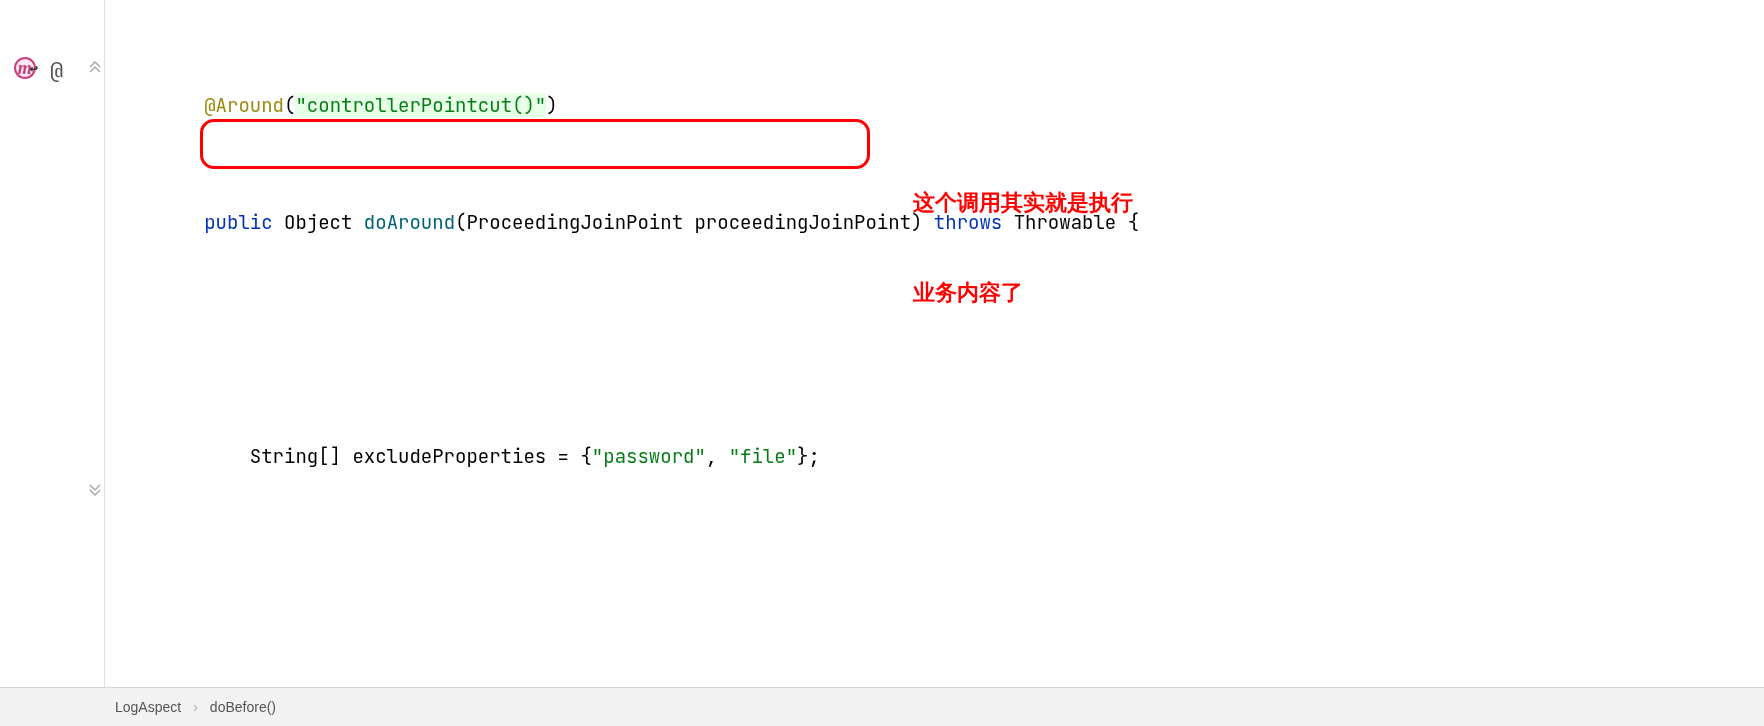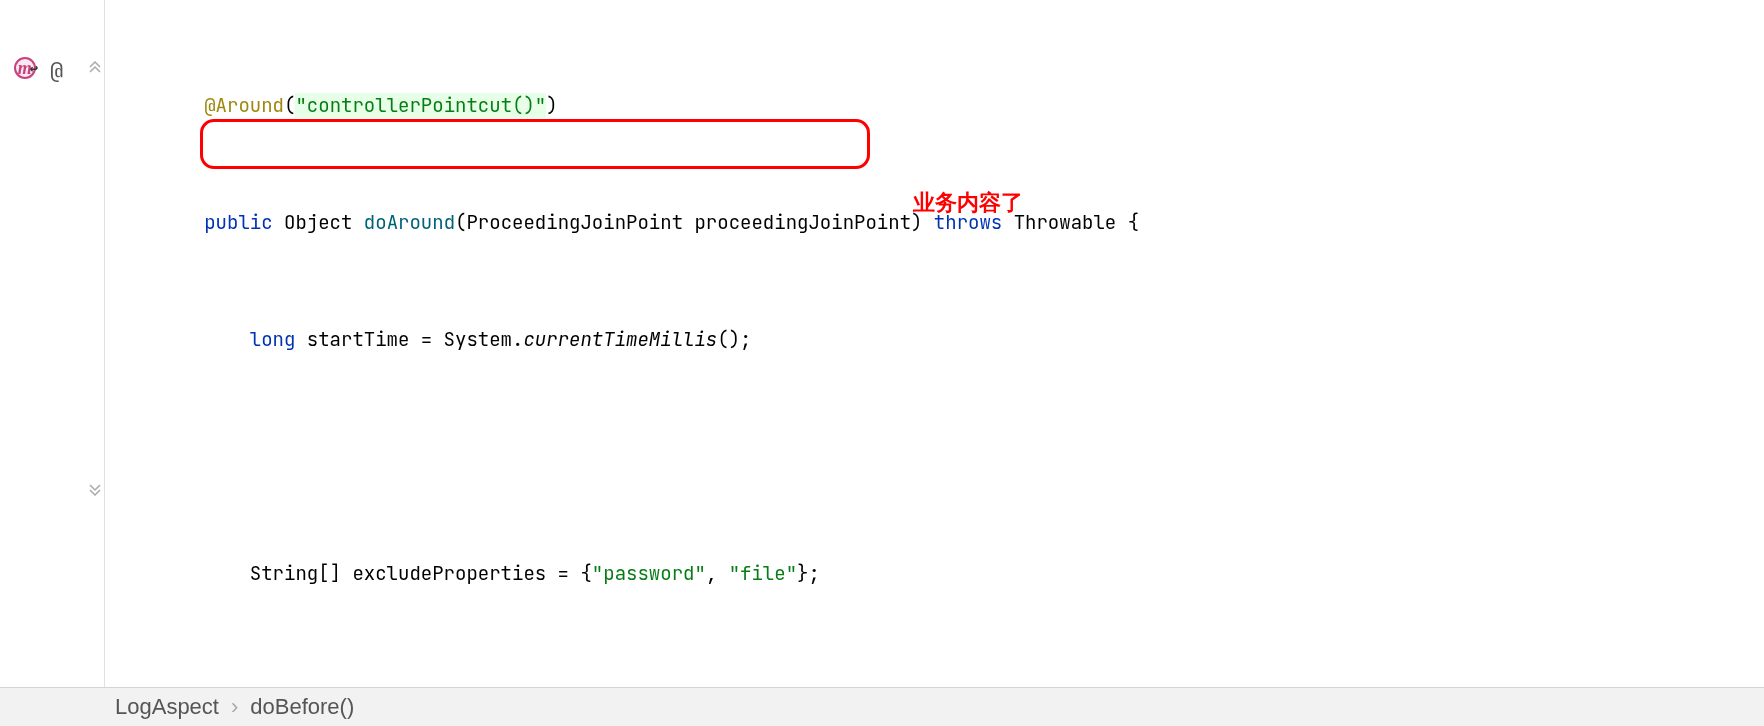--- a/index.html
+++ b/index.html
@@ -110,21 +110,21 @@
       line-height: 30px;
       text-shadow: 1px 1px 2px rgba(255,255,255,0.8);
     }
     .breadcrumb {
       height: 39px;
       background: #f2f2f2;
       border-top: 1px solid #d4d4d4;
       display: flex;
       align-items: center;
       padding-left: 115px;
-      font-size: 22px;
+      font-size: 14px;
       color: #555;
       font-family: -apple-system, "Segoe UI", sans-serif;
     }
     .breadcrumb-sep {
       margin: 0 12px;
       color: #aaa;
     }
   </style>
 </head>
 <body>
@@ -146,35 +146,35 @@
       <svg width="12" height="12" viewBox="0 0 12 12">
           <path d="M1 1 L6 6 L11 1" fill="none" stroke="#aaa" stroke-width="1.5"></path>
           <path d="M1 6 L6 11 L11 6" fill="none" stroke="#aaa" stroke-width="1.5"></path>
         </svg>
     </div>
   </div>
 
   <div class="code-area">
     <div class="code-line"><span>        </span><span class="ann">@Around</span><span>(</span><span class="str str-hl">"</span><span class="str str-hl">controllerPointcut()</span><span class="str str-hl">"</span><span>)</span></div>
     <div class="code-line"><span>        </span><span class="kw">public</span><span> </span><span>Object</span><span> </span><span class="method-decl">doAround</span><span>(ProceedingJoinPoint proceedingJoinPoint) </span><span class="kw">throws</span><span> Throwable {</span></div>
-    <div class="code-line"><span>            </span><span class="kw">long</span><span> startTime = System.</span><span class="static-italic">currentTimeMillis</span><span>();</span></div>
     <div class="code-line"><span>            </span></div>
     <div class="code-line"><span>            </span><span>String[] excludeProperties = {</span><span class="str">"password"</span><span>, </span><span class="str">"file"</span><span>};</span></div>
     
     
     
     
     
     
     
     
     
 
     <div class="highlight-box" style="left:95px; top:119px; width:670px; height:50px;"></div>
     <div class="annotation-text" style="left:808px; top:128px;">
+      <div>这个调用其实就是执行</div>
       <div>业务内容了</div>
     </div>
   </div>
 </div>
 
 <div class="breadcrumb">
   <span>LogAspect</span>
   <span class="breadcrumb-sep">›</span>
   <span>doBefore()</span>
 </div>

